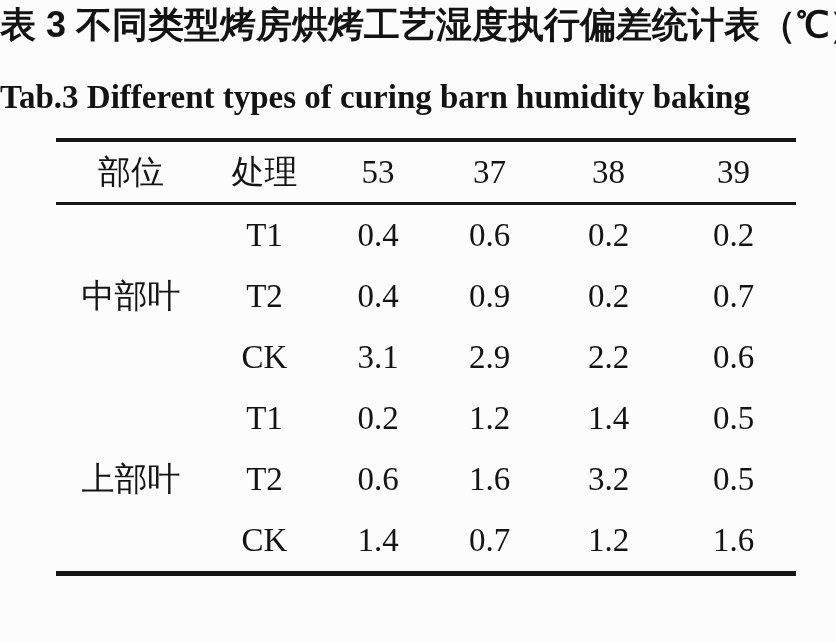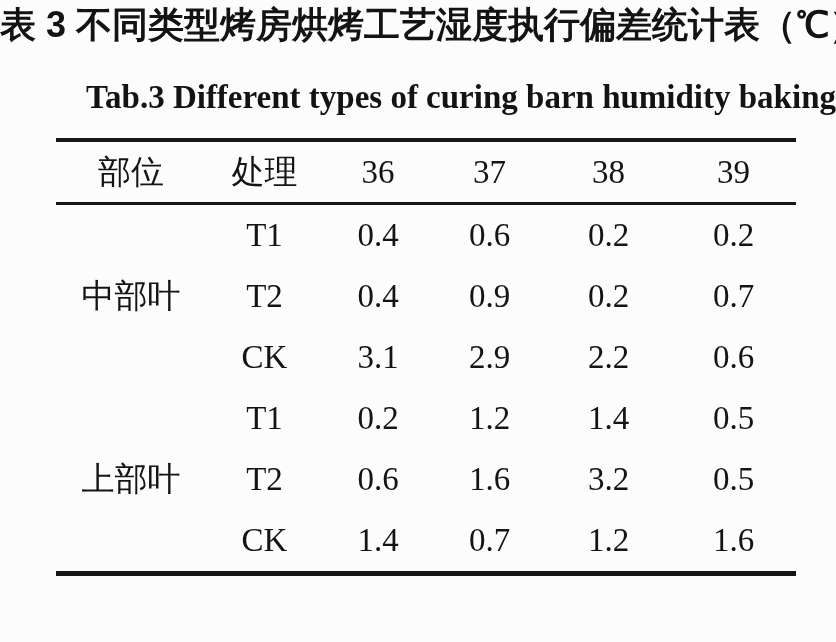--- a/index.html
+++ b/index.html
@@ -20,21 +20,21 @@
     font-family: "Liberation Sans", sans-serif;
     font-weight: bold;
     font-size: 36px;
     letter-spacing: 0px;
     white-space: nowrap;
     color: #131313;
   }
 
   .title-en {
     margin-top: 22px;
-    text-align: right;
+    text-align: left;
     font-family: "Liberation Serif", serif;
     font-weight: bold;
     font-size: 33px;
     line-height: 59px;
     color: #131313;
   }
 
   table.data-table {
     margin: 11px 0 2px 56px;
     width: 740px;
@@ -74,21 +74,21 @@
       <col style="width:117px">
       <col style="width:110px">
       <col style="width:113px">
       <col style="width:125px">
       <col style="width:125px">
     </colgroup>
     <thead>
       <tr>
         <th>部位</th>
         <th>处理</th>
-        <th>36</th>
+        <th>53</th>
         <th>37</th>
         <th>38</th>
         <th>39</th>
       </tr>
     </thead>
     <tbody>
       <tr>
         <td rowspan="3">中部叶</td>
         <td>T1</td>
         <td>0.4</td>

